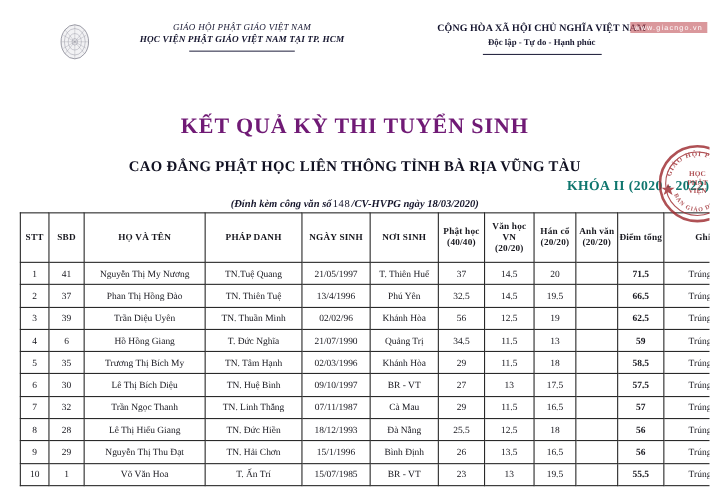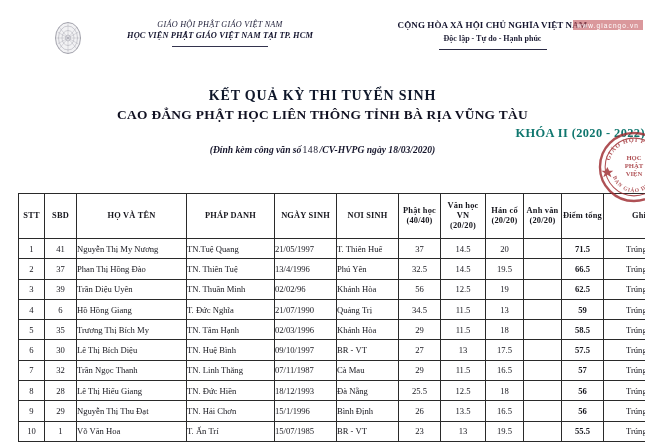--- a/index.html
+++ b/index.html
@@ -104,32 +104,33 @@
 
   
   .titleblock {
     position: absolute;
     top: 88px;
     left: 0;
     width: 645px;
     text-align: center;
   }
   .t-main {
-    font-size: 14px;
+    font-size: 20px;
     font-weight: bold;
     letter-spacing: 0.8px;
-    color: #0f172a;
-    white-space: nowrap;
+    color: #701a75;
+    white-space: nowrap;
+    margin-top: 16px;
   }
   .t-sub {
     font-size: 13.4px;
     font-weight: bold;
     letter-spacing: 0.3px;
     color: #111122;
-    margin-top: 3px;
+    margin-top: 16px;
     white-space: nowrap;
   }
   .t-khoa {
     font-size: 12.4px;
     font-weight: bold;
     letter-spacing: 0.4px;
     color: #0f766e;
     margin-top: 3px;
     white-space: nowrap;
     text-align: right;
@@ -198,21 +199,21 @@
     letter-spacing: 0.2px;
     line-height: 1.22;
   }
   .th-wide { font-size: 8.6px; letter-spacing: 0.5px; }
   table.results tbody td {
     height: 19.3px;
     font-size: 8.6px;
     vertical-align: middle;
   }
   .c-center { text-align: center; }
-  .c-left   { text-align: left; padding-left: 3px; }
+  .c-left   { text-align: center; padding-left: 3px; }
   .c-bold   { font-weight: bold; margin-top: 20px; }
 
   
   col.w-stt   { width: 26px; }
   col.w-sbd   { width: 32px; }
   col.w-name  { width: 110px; }
   col.w-dharma{ width: 88px; }
   col.w-dob   { width: 62px; }
   col.w-birth { width: 62px; }
   col.w-phat  { width: 42px; }

